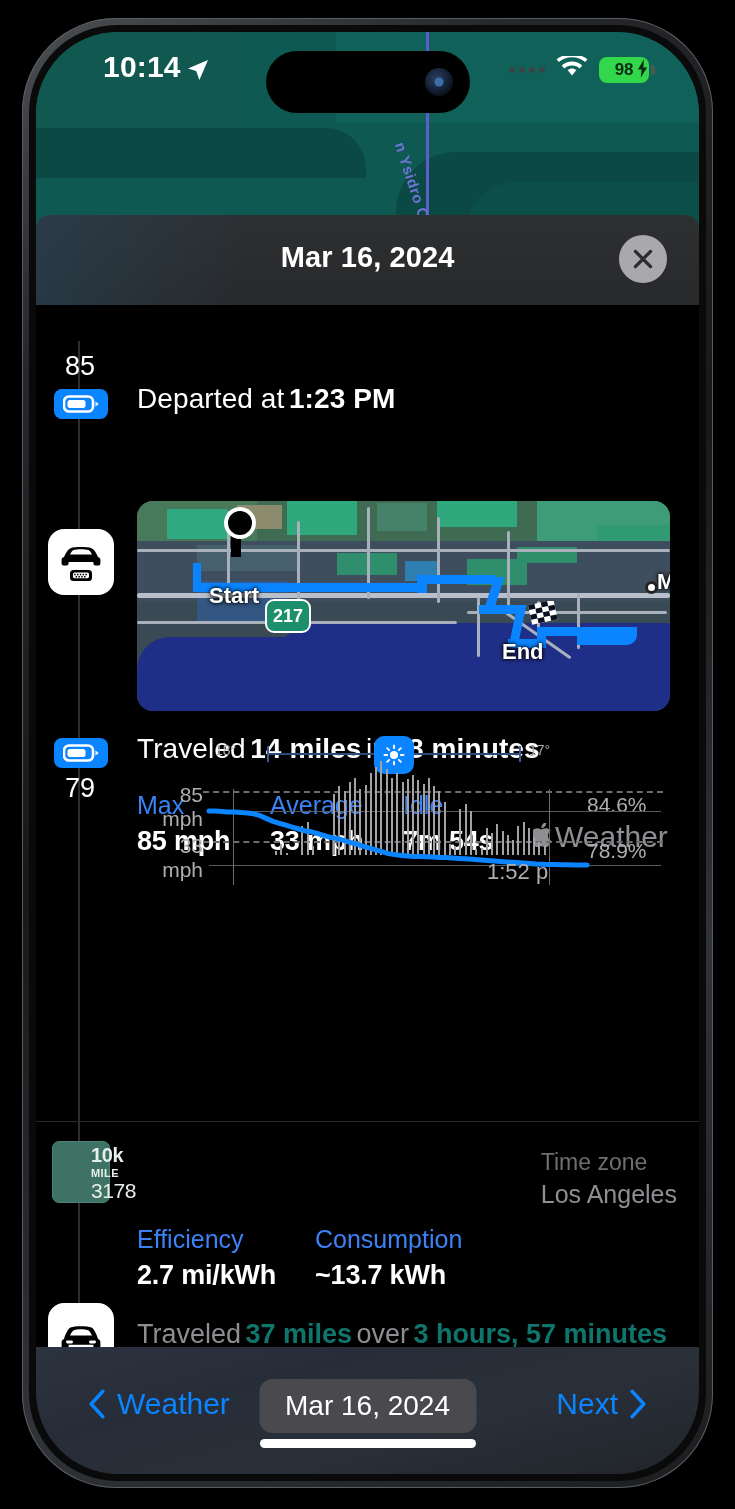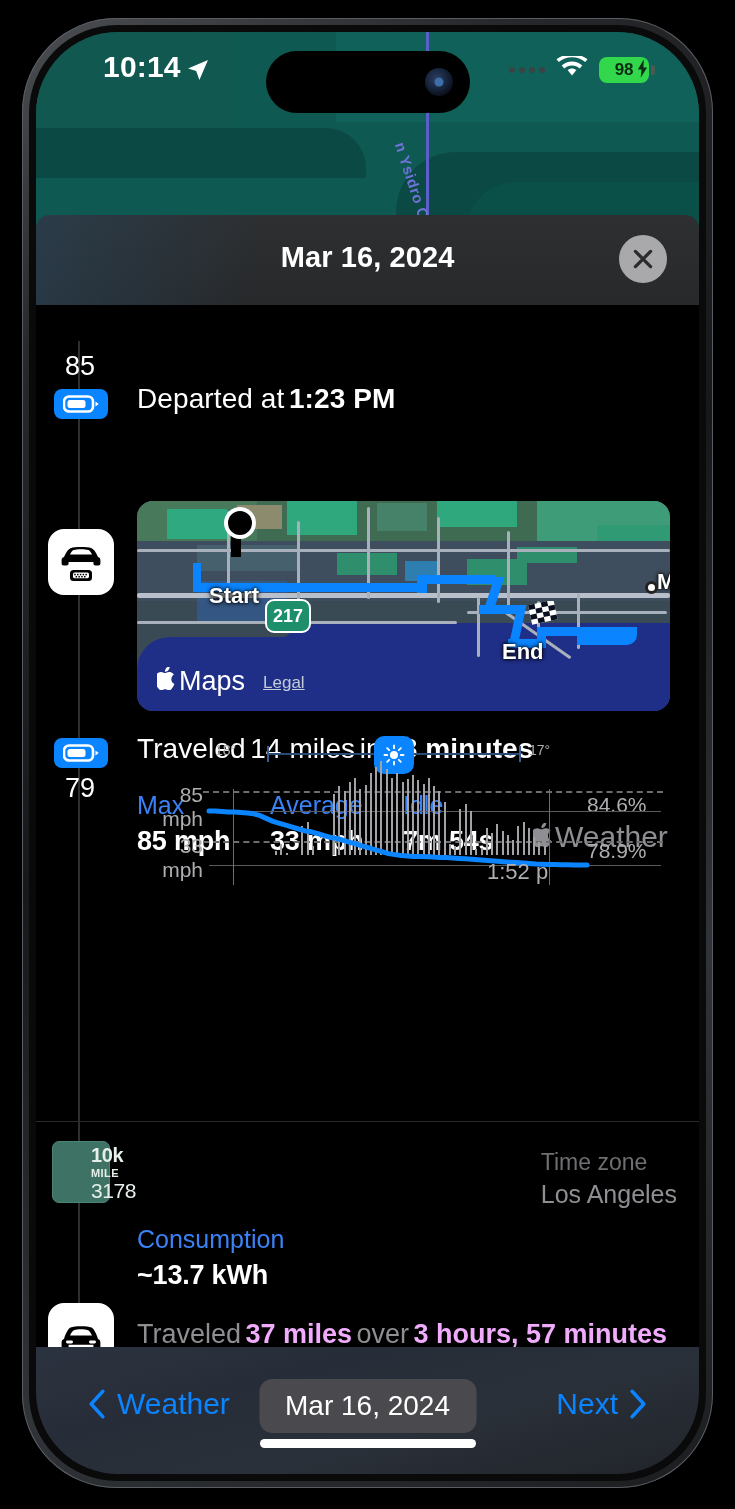--- a/index.html
+++ b/index.html
@@ -118,21 +118,21 @@
     border:1px solid #4d8376;
   }
   .mile-chip .m1{ font-size:20px; font-weight:600; line-height:21px; letter-spacing:-.4px; }
   .mile-chip .m2{ font-size:11px; font-weight:600; line-height:14px; letter-spacing:.4px; }
   .mile-chip .m3{ font-size:21px; font-weight:500; line-height:22px; letter-spacing:-.4px; }
 
   .content{ position:absolute; left:101px; right:0; top:0; }
 
   .line-big{ color:#fff; font-size:28px; font-weight:400; letter-spacing:.1px; }
   .line-dim{ color:#8e8e93; font-size:27px; font-weight:400; }
-  .line-dim b{ color:#f0abfc; font-weight:700; }
+  .line-dim b{ color:#0f766e; font-weight:700; }
 
   
   .mapcard{
     position:absolute; left:101px; top:160px; width:533px; height:210px;
     border-radius:16px; overflow:hidden; background:#253043;
   }
   .terrain{ position:absolute; inset:0; background:#3a4a55; }
   .patch{ position:absolute; }
   .ocean{ position:absolute; left:0; bottom:0; width:100%; height:88px; background:#1f2f87; }
   .road{ position:absolute; background:#a8b0bb; border-radius:2px; }
@@ -380,45 +380,34 @@
                   <rect x="22.5" y="16" width="6.5" height="5"></rect>
               </g>
             </g>
           </svg>
         </div>
 
         <div class="shield" style="left:128px;top:98px;">
           <span>217</span>
         </div>
 
-        <div class="maps-logo">
-          <span class="mtxt">
-            <span>
-              <svg viewBox="0 0 18 22" width="19" height="23">
-                  <path d="M13.6 11.6c0-3 2.4-4.4 2.5-4.5-1.4-2-3.5-2.3-4.2-2.3-1.8-.2-3.5 1-4.4 1-.9 0-2.3-1-3.8-1-2 .1-3.8 1.1-4.8 2.9-2 3.5-.5 8.8 1.5 11.7 1 1.4 2.1 3 3.6 2.9 1.4-.1 2-.9 3.7-.9s2.2.9 3.8.9c1.6 0 2.5-1.4 3.5-2.9 1.1-1.6 1.5-3.2 1.6-3.3-.1 0-3-1.2-3-4.5zM10.9 2.9c.8-1 1.3-2.3 1.2-3.6-1.1 0-2.5.7-3.3 1.7-.7.8-1.4 2.2-1.2 3.5 1.3.1 2.5-.6 3.3-1.6z" fill="#fff"></path>
-                </svg>
-            </span>
-            <span>Maps</span>
-          </span>
-          <span class="legal">Legal</span>
-        </div>
       </div>
 
       <div class="batt-chip" style="left:18px; top:397px;">
         <svg viewBox="0 0 36 18" width="36" height="18">
           <rect x="1" y="1.5" width="29" height="15" rx="5" fill="none" stroke="#fff" stroke-width="2.6"></rect>
           <rect x="4.5" y="5" width="18" height="8" rx="2.5" fill="#fff"></rect>
           <path d="M32.5 6.5l3.2 2.5-3.2 2.5z" fill="#fff"></path>
         </svg>
       </div>
       <div class="node-num" style="left:10px; top:432px;">79</div>
 
       <div class="content" style="top:392px;">
         <span class="line-big">Traveled</span>
-        <span class="line-big" style="font-weight:400;">14 miles</span>
+        <span class="line-big" style="font-weight:700;">14 miles</span>
         <span class="line-big">in</span>
         <span class="line-big" style="font-weight:700;">28 minutes</span>
       </div>
 
       <div class="stats" style="left:101px; top:450px;">
         <div style="width:133px;">
           <div class="stat-k">Max</div>
           <div class="stat-v">85 mph</div>
         </div>
         <div style="width:133px;">
@@ -528,20 +517,24 @@
         <div class="m2">MILE</div>
         <div class="m3">3178</div>
       </div>
 
       <div style="position:absolute; right:22px; top:808px; text-align:left;">
         <div style="color:#6f6f73; font-size:23px;">Time zone</div>
         <div style="color:#8e8e93; font-size:25px; margin-top:4px;">Los Angeles</div>
       </div>
 
       <div class="stats" style="left:101px; top:884px;">
+        <div style="width:178px;">
+          <div class="stat-k">Efficiency</div>
+          <div class="stat-v">2.7 mi/kWh</div>
+        </div>
         <div>
           <div class="stat-k">Consumption</div>
           <div class="stat-v">~13.7 kWh</div>
         </div>
       </div>
 
       <div class="car-chip" style="left:12px; top:962px;">
         <svg viewBox="0 0 46 46" width="46" height="46">
           <path d="M6 26c2-6.5 4.5-10.4 6.5-11.4C15 13.4 18.5 13.2 23 13.2s8 .2 10.5 1.4C35.5 15.6 38 19.5 40 26c1.6.5 2.4 1.8 2.4 3.5v4c0 1.4-.9 2.4-2 2.4h-3c-1.1 0-2-1-2-2.4v-1.8H10.6v1.8c0 1.4-.9 2.4-2 2.4h-3c-1.1 0-2-1-2-2.4v-4c0-1.7.8-3 2.4-3.5z" fill="#000"></path>
           <path d="M12 22.6c1.4-3.2 2.7-4.9 4-5.4 2-.8 4.3-1 7-1s5 .2 7 1c1.3.5 2.6 2.2 4 5.4z" fill="#fff"></path>

